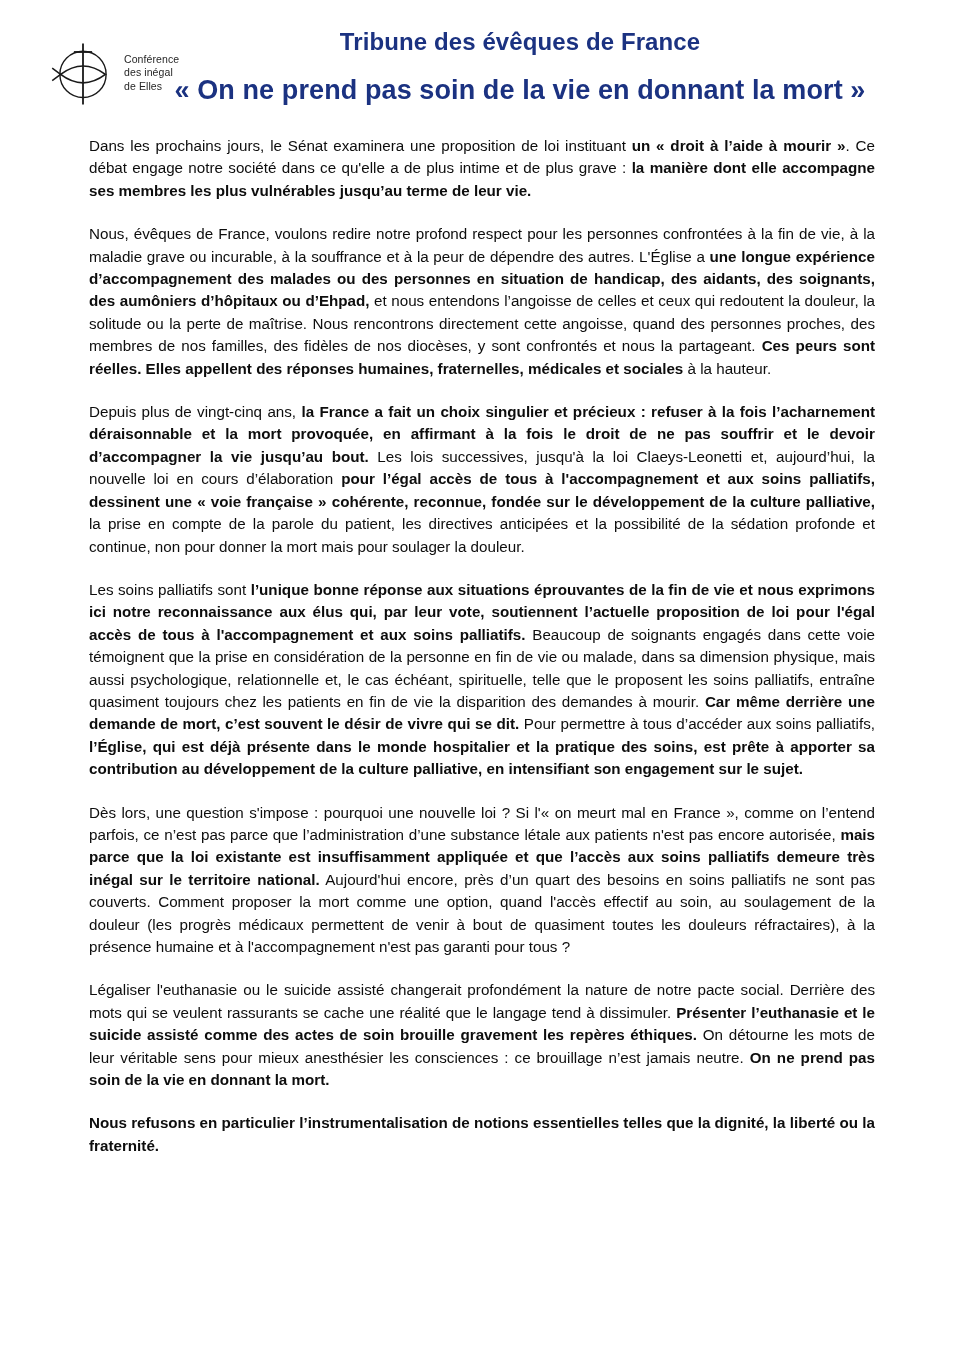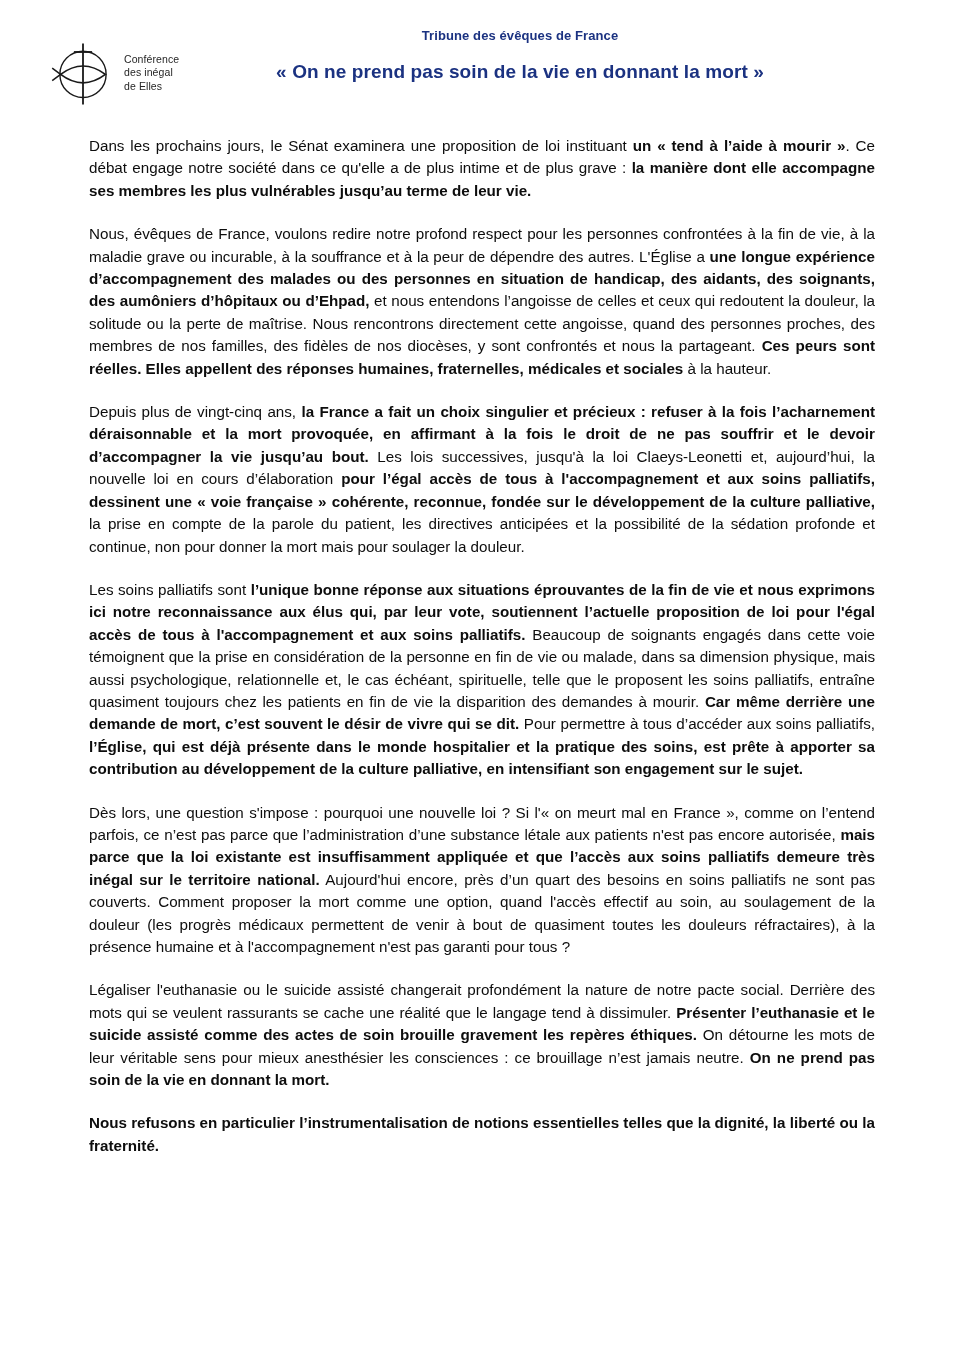--- a/index.html
+++ b/index.html
@@ -57,29 +57,29 @@
   .logo-text .lt-line {
     display: block;
   }
 
   .titles {
     text-align: center;
     padding-left: 120px;
     padding-right: 40px;
   }
   .doc-title {
-    font-size: 13px;
+    font-size: 24px;
     font-weight: bold;
     color: #1b3281;
     letter-spacing: 0.1px;
     margin: 0;
     line-height: 1.2;
   }
   .doc-subtitle {
-    font-size: 19px;
+    font-size: 27px;
     font-weight: bold;
     color: #1b3281;
     letter-spacing: 0.1px;
     margin: 17px 0 0 0;
     line-height: 1.2;
   }
 
   
   .content {
     padding: 0 85px 0 89px;
@@ -129,21 +129,21 @@
       </span>
     </div>
 
     <div class="titles">
       <h1 class="doc-title">Tribune des évêques de France</h1>
       <h2 class="doc-subtitle">« On ne prend pas soin de la vie en donnant la mort »</h2>
     </div>
   </div>
 
   <div class="content" id="body-content">
-      <p class="para" id="para-1"><span>Dans les prochains jours, le Sénat examinera une proposition de loi instituant </span><b>un « tend à l’aide à mourir »</b><span>. Ce débat engage notre société dans ce qu'elle a de plus intime et de plus grave : </span><b>la manière dont elle accompagne ses membres les plus vulnérables jusqu’au terme de leur vie.</b></p>
+      <p class="para" id="para-1"><span>Dans les prochains jours, le Sénat examinera une proposition de loi instituant </span><b>un « droit à l’aide à mourir »</b><span>. Ce débat engage notre société dans ce qu'elle a de plus intime et de plus grave : </span><b>la manière dont elle accompagne ses membres les plus vulnérables jusqu’au terme de leur vie.</b></p>
       <p class="para" id="para-2"><span>Nous, évêques de France, voulons redire notre profond respect pour les personnes confrontées à la fin de vie, à la maladie grave ou incurable, à la souffrance et à la peur de dépendre des autres. L'Église a </span><b>une longue expérience d’accompagnement des malades ou des personnes en situation de handicap, des aidants, des soignants, des aumôniers d’hôpitaux ou d’Ehpad,</b><span> et nous entendons l’angoisse de celles et ceux qui redoutent la douleur, la solitude ou la perte de maîtrise. Nous rencontrons directement cette angoisse, quand des personnes proches, des membres de nos familles, des fidèles de nos diocèses, y sont confrontés et nous la partageant. </span><b>Ces peurs sont réelles. Elles appellent des réponses humaines, fraternelles, médicales et sociales</b><span> à la hauteur.</span></p>
       <p class="para" id="para-3"><span>Depuis plus de vingt-cinq ans, </span><b>la France a fait un choix singulier et précieux : refuser à la fois l’acharnement déraisonnable et la mort provoquée, en affirmant à la fois le droit de ne pas souffrir et le devoir d’accompagner la vie jusqu’au bout.</b><span> Les lois successives, jusqu'à la loi Claeys-Leonetti et, aujourd’hui, la nouvelle loi en cours d’élaboration </span><b>pour l’égal accès de tous à l'accompagnement et aux soins palliatifs, dessinent une « voie française » cohérente, reconnue, fondée sur le développement de la culture palliative,</b><span> la prise en compte de la parole du patient, les directives anticipées et la possibilité de la sédation profonde et continue, non pour donner la mort mais pour soulager la douleur.</span></p>
       <p class="para" id="para-4"><span>Les soins palliatifs sont </span><b>l’unique bonne réponse aux situations éprouvantes de la fin de vie et nous exprimons ici notre reconnaissance aux élus qui, par leur vote, soutiennent l’actuelle proposition de loi pour l'égal accès de tous à l'accompagnement et aux soins palliatifs.</b><span> Beaucoup de soignants engagés dans cette voie témoignent que la prise en considération de la personne en fin de vie ou malade, dans sa dimension physique, mais aussi psychologique, relationnelle et, le cas échéant, spirituelle, telle que le proposent les soins palliatifs, entraîne quasiment toujours chez les patients en fin de vie la disparition des demandes à mourir. </span><b>Car même derrière une demande de mort, c’est souvent le désir de vivre qui se dit.</b><span> Pour permettre à tous d’accéder aux soins palliatifs, </span><b>l’Église, qui est déjà présente dans le monde hospitalier et la pratique des soins, est prête à apporter sa contribution au développement de la culture palliative, en intensifiant son engagement sur le sujet.</b></p>
       <p class="para" id="para-5"><span>Dès lors, une question s'impose : pourquoi une nouvelle loi ? Si l'« on meurt mal en France », comme on l’entend parfois, ce n’est pas parce que l’administration d’une substance létale aux patients n'est pas encore autorisée, </span><b>mais parce que la loi existante est insuffisamment appliquée et que l’accès aux soins palliatifs demeure très inégal sur le territoire national.</b><span> Aujourd'hui encore, près d’un quart des besoins en soins palliatifs ne sont pas couverts. Comment proposer la mort comme une option, quand l'accès effectif au soin, au soulagement de la douleur (les progrès médicaux permettent de venir à bout de quasiment toutes les douleurs réfractaires), à la présence humaine et à l'accompagnement n'est pas garanti pour tous ?</span></p>
       <p class="para" id="para-6"><span>Légaliser l'euthanasie ou le suicide assisté changerait profondément la nature de notre pacte social. Derrière des mots qui se veulent rassurants se cache une réalité que le langage tend à dissimuler. </span><b>Présenter l’euthanasie et le suicide assisté comme des actes de soin brouille gravement les repères éthiques.</b><span> On détourne les mots de leur véritable sens pour mieux anesthésier les consciences : ce brouillage n’est jamais neutre. </span><b>On ne prend pas soin de la vie en donnant la mort.</b></p>
       <p class="para" id="para-7"><b>Nous refusons en particulier l’instrumentalisation de notions essentielles telles que la dignité, la liberté ou la fraternité.</b></p>
     </div>
 
 </div>
 

